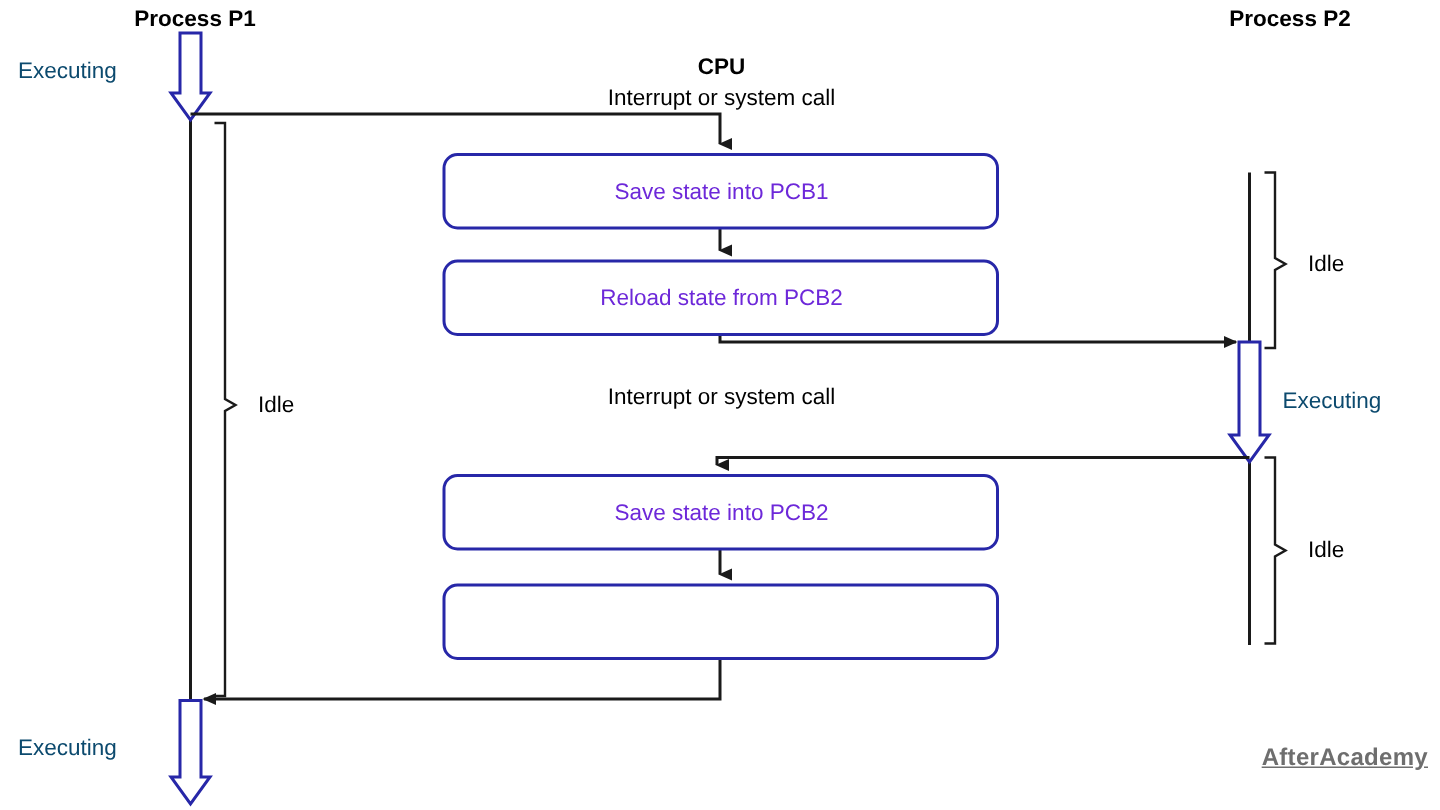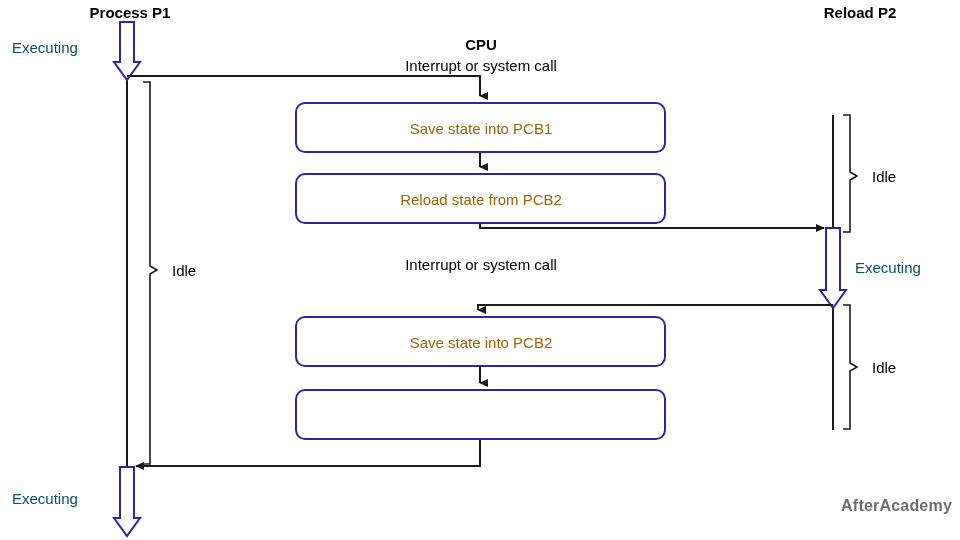--- a/index.html
+++ b/index.html
@@ -37,21 +37,21 @@
   }
   .side-label {
     position: absolute;
     font-size: 15px;
     color: #0c4a6e;
     white-space: nowrap;
   }
   .box-label {
     position: absolute;
     font-size: 15px;
-    color: #a16207;
+    color: #6d28d9;
     white-space: nowrap;
     text-align: center;
     transform: translate(-50%, -50%);
   }
   .edge-label {
     position: absolute;
     font-size: 15px;
     color: #000000;
     white-space: nowrap;
     text-align: left;
@@ -118,32 +118,32 @@
     <path d="M480,439 L480,466 L136,466" fill="none" stroke="#1a1a1a" stroke-width="2" marker-end="url(#arrow-left)"></path>
 
     <rect x="296" y="103" width="369" height="49" rx="9" ry="9" fill="#ffffff" stroke="#2727a8" stroke-width="2"></rect>
     <rect x="296" y="174" width="369" height="49" rx="9" ry="9" fill="#ffffff" stroke="#2727a8" stroke-width="2"></rect>
     <rect x="296" y="317" width="369" height="49" rx="9" ry="9" fill="#ffffff" stroke="#2727a8" stroke-width="2"></rect>
     <rect x="296" y="390" width="369" height="49" rx="9" ry="9" fill="#ffffff" stroke="#2727a8" stroke-width="2"></rect>
   </svg>
 
   <div class="col-title" style="left:130px; top:4px;">Process P1</div>
   <div class="col-title" style="left:481px; top:4px;margin-top:32px;">CPU</div>
-  <div class="col-title" style="left:860px; top:4px;">Reload P2</div>
+  <div class="col-title" style="left:860px; top:4px;">Process P2</div>
 
   <div class="box-label" style="left:481px; top:128px;">Save state into PCB1</div>
   <div class="box-label" style="left:481px; top:199px;">Reload state from PCB2</div>
   <div class="box-label" style="left:481px; top:342px;text-align:right;">Save state into PCB2</div>
 
   <div class="edge-label" style="left:481px; top:57px;">Interrupt or system call</div>
   <div class="edge-label" style="left:481px; top:256px;">Interrupt or system call</div>
 
   <div class="side-label" style="left:12px; top:39px;">Executing</div>
   <div class="side-label" style="left:12px; top:490px;">Executing</div>
   <div class="side-label" style="left:855px; top:259px;">Executing</div>
 
   <div class="bracket-label" style="left:172px; top:270px;">Idle</div>
   <div class="bracket-label" style="left:872px; top:176px;">Idle</div>
   <div class="bracket-label" style="left:872px; top:367px;">Idle</div>
 
-  <div class="watermark" style="left:952px; top:497px;">AfterAcademy</div>
+  <div class="watermark" style="left:952px; top:497px;text-decoration:underline;">AfterAcademy</div>
 
 </div>
 
 </body></html>

